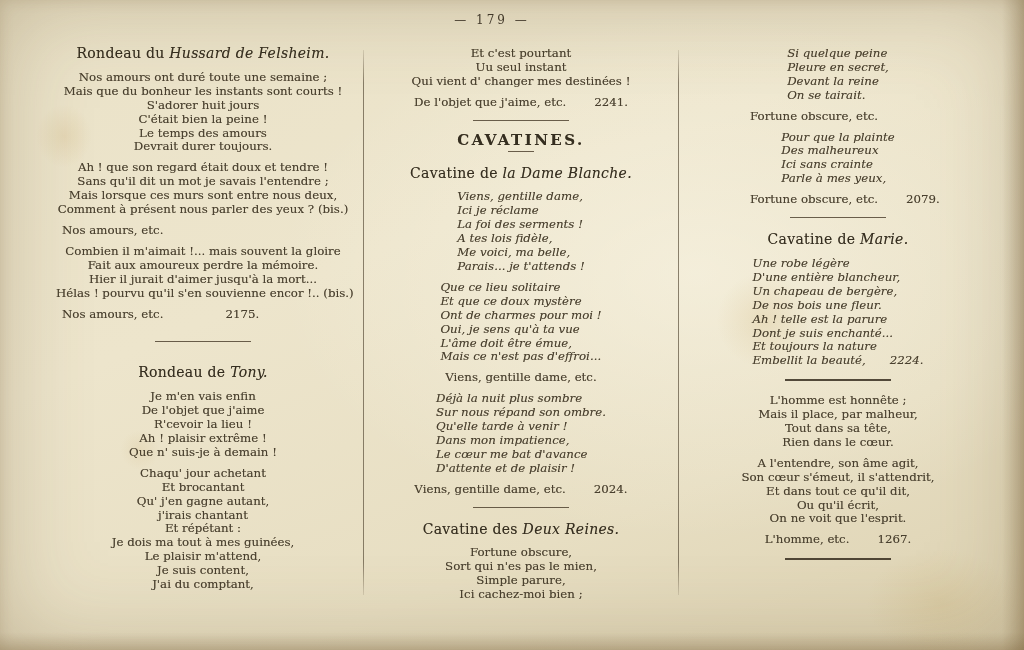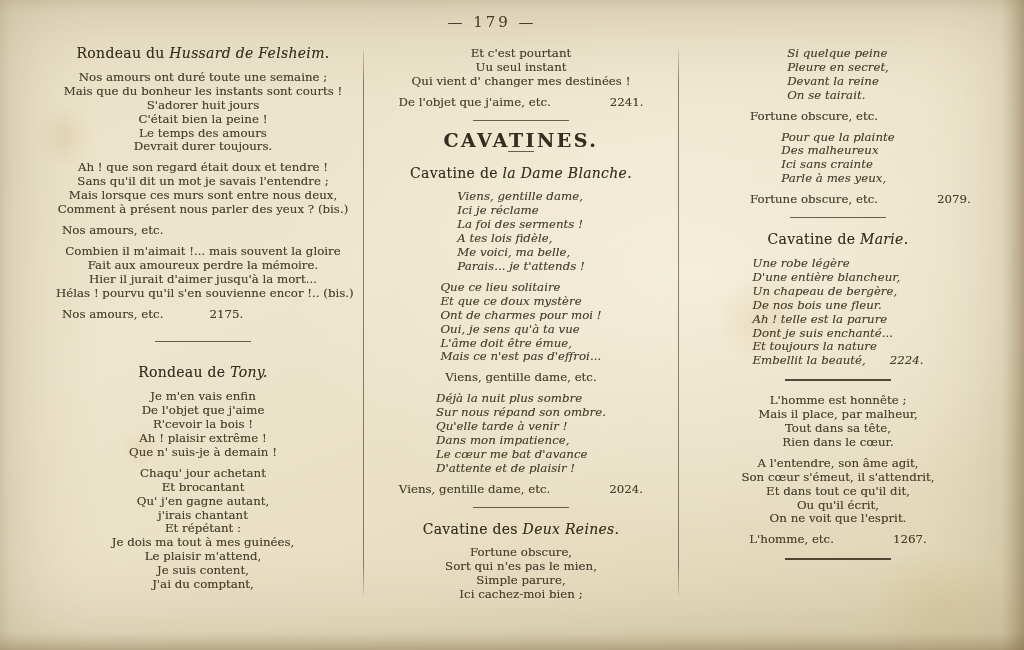--- a/index.html
+++ b/index.html
@@ -28,21 +28,21 @@
     background:radial-gradient(ellipse at center, rgba(185,140,60,0.14), rgba(185,140,60,0) 70%);}
   .stain.s2{left:716px;top:272px;width:96px;height:96px;
     background:radial-gradient(ellipse at center, rgba(190,150,70,0.16), rgba(190,150,70,0) 70%);}
   .stain.s3{left:866px;top:548px;width:150px;height:110px;
     background:radial-gradient(ellipse at center, rgba(185,150,70,0.15), rgba(185,150,70,0) 70%);}
   .stain.s4{left:120px;top:430px;width:40px;height:40px;
     background:radial-gradient(ellipse at center, rgba(180,140,60,0.10), rgba(180,140,60,0) 70%);}
 
   .page-number{
     position:absolute;top:13px;left:0;width:984px;text-align:center;
-    font-size:15px;letter-spacing:3px;color:#3e362a;
+    font-size:12px;letter-spacing:3px;color:#3e362a;
   }
 
   .columns{
     position:absolute;left:56px;top:40px;
     display:grid;grid-template-columns:294px 1px 288px 1px 292px;column-gap:13px;
   }
   .colrule{width:1px;height:545px;margin-top:10px;
     background:linear-gradient(to bottom, rgba(90,78,58,0.15), rgba(80,68,48,0.65) 6%, rgba(80,68,48,0.65) 94%, rgba(90,78,58,0.15));}
 
   .column{font-size:11.8px;line-height:13.9px;}
@@ -50,34 +50,34 @@
 
   .heading{
     margin:15px 0 10px;text-align:center;font-weight:normal;
     font-size:14px;color:#352e20;letter-spacing:0.3px;
   }
   .col-1 .heading:first-child{margin-top:7px;}
   .heading .it{font-style:italic;}
 
   .section-title{
     margin:13px 0 2px;text-align:center;
-    font-size:19px;letter-spacing:2.5px;color:#352e20;font-weight:bold;
+    font-size:15px;letter-spacing:2.5px;color:#352e20;font-weight:bold;
   }
 
   .stanza{margin:7px 0;}
   .stanza.align-center{text-align:center;}
   .stanza.align-left{display:table;margin-left:auto;margin-right:auto;text-align:left;font-style:italic;}
 
   .refrain{margin:6px 0;white-space:nowrap;}
   .refrain.align-center{text-align:center;}
   .refrain.align-left{text-align:left;}
   .col-1 .refrain.align-left{padding-left:6px;}
   .col-3 .refrain.align-left{padding-left:58px;}
-  .num{margin-left:59px;}
-  .col-1 .num{margin-left:46px;}
+  .num{margin-left:28px;}
+  .col-1 .num{margin-left:62px;}
   .stanza .num{margin-left:24px;}
 
   .divider{border:none;border-top:1.3px solid rgba(66,54,36,0.78);width:96px;margin:10px auto 12px;}
   .divider.small{width:26px;border-top-width:1.2px;margin:3px auto 10px;}
   .divider.bold{width:106px;border-top:2.6px solid rgba(48,38,24,0.82);margin:11px auto 13px;}
   .divider.spaced{margin:20px auto 24px;}
 
   .column, .heading, .vline, .refrain { text-shadow:0 0 0.5px rgba(75,62,42,0.45); }
 </style>
 </head>
@@ -116,21 +116,21 @@
           <div class="vline">Fait aux amoureux perdre la mémoire.</div>
           <div class="vline">Hier il jurait d'aimer jusqu'à la mort...</div>
           <div class="vline">Hélas ! pourvu qu'il s'en souvienne encor !.. (bis.)</div>
         </div>
         <div class="refrain align-left"><span class="rtext">Nos amours, etc.</span><span class="num">2175.</span></div>
         <hr class="divider spaced">
         <h3 class="heading"><span class="plain">Rondeau de </span><span class="it">Tony.</span></h3>
         <div class="stanza align-center">
           <div class="vline">Je m'en vais enfin</div>
           <div class="vline">De l'objet que j'aime</div>
-          <div class="vline">R'cevoir la bois !</div>
+          <div class="vline">R'cevoir la lieu !</div>
           <div class="vline">Ah ! plaisir extrême !</div>
           <div class="vline">Que n' suis-je à demain !</div>
         </div>
         <div class="stanza align-center">
           <div class="vline">Chaqu' jour achetant</div>
           <div class="vline">Et brocantant</div>
           <div class="vline">Qu' j'en gagne autant,</div>
           <div class="vline">j'irais chantant</div>
           <div class="vline">Et répétant :</div>
           <div class="vline">Je dois ma tout à mes guinées,</div>

